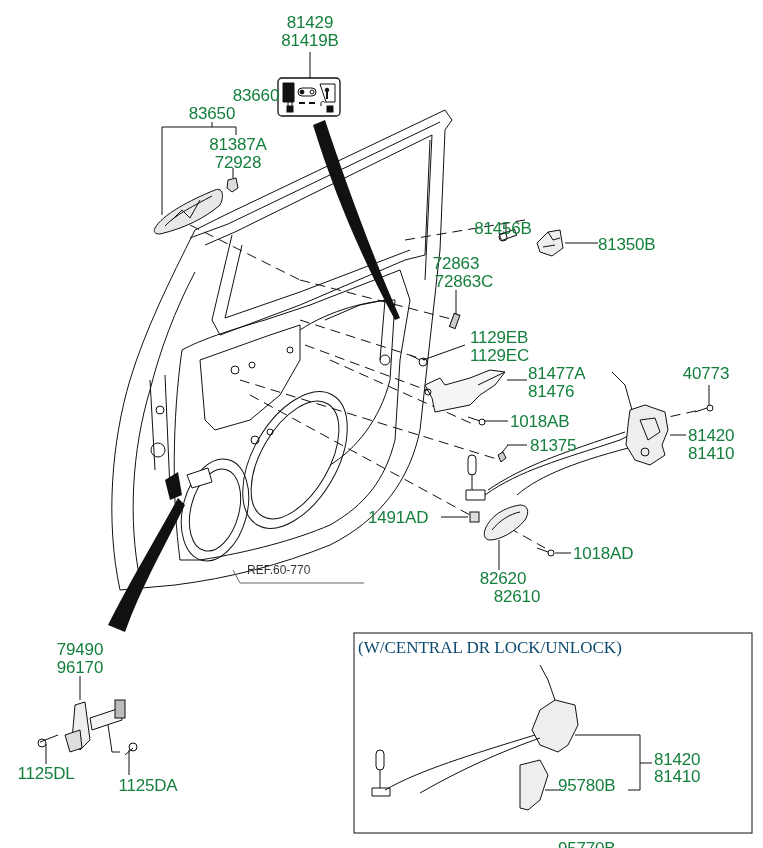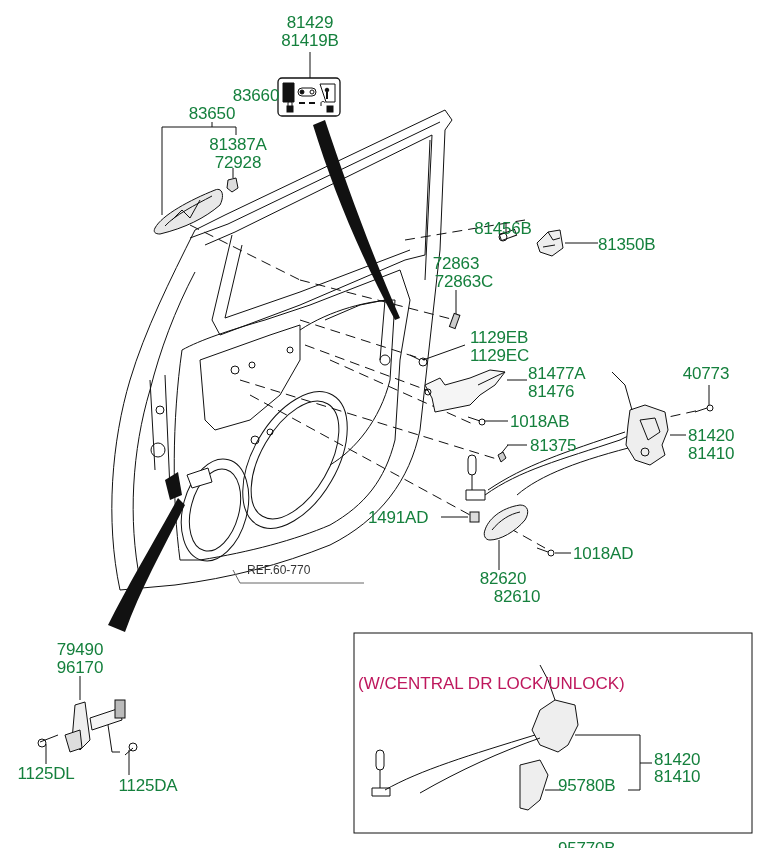--- a/index.html
+++ b/index.html
@@ -1,20 +1,20 @@
 <!DOCTYPE html>
 <html><head>
 <meta charset="utf-8">
 <style>
   html, body { margin: 0; padding: 0; background: #ffffff; }
   body { width: 763px; height: 848px; position: relative; overflow: hidden; font-family: "Liberation Sans", sans-serif; }
   #diagram { position: absolute; left: 0; top: 0; width: 763px; height: 848px; }
   .lbl { position: absolute; font-family: "Liberation Sans", sans-serif; font-size: 17px; line-height: 19px; color: #15803d; white-space: nowrap; letter-spacing: -0.2px; }
   .lbl.c { text-align: center; transform: translateX(-50%); }
-  .inset-title { position: absolute; left: 358px; top: 638px; font-family: Liberation Sans, sans-serif; font-size: 17px; color: #be185d; white-space: nowrap; margin-top: 36px; }
+  .inset-title { position: absolute; left: 358px; top: 638px; font-family: Liberation Serif, serif; font-size: 17px; color: #0c4a6e; white-space: nowrap; }
   .ref { position: absolute; left: 247px; top: 563px; font-family: "Liberation Sans", sans-serif; font-size: 12px; color: #333; white-space: nowrap; }
 </style>
 </head>
 <body>
 
 <svg id="diagram" viewBox="0 0 763 848" xmlns="http://www.w3.org/2000/svg">
   <g fill="none" stroke="#111" stroke-width="1">
 
     <g>
       <path d="M120,590 C105,520 112,440 130,380 C145,330 170,280 195,230 L225,215 L445,110 L452,120 L445,130 L440,250 L420,430 C410,480 380,520 330,545 C280,565 230,578 175,585 L120,590 Z"></path>

